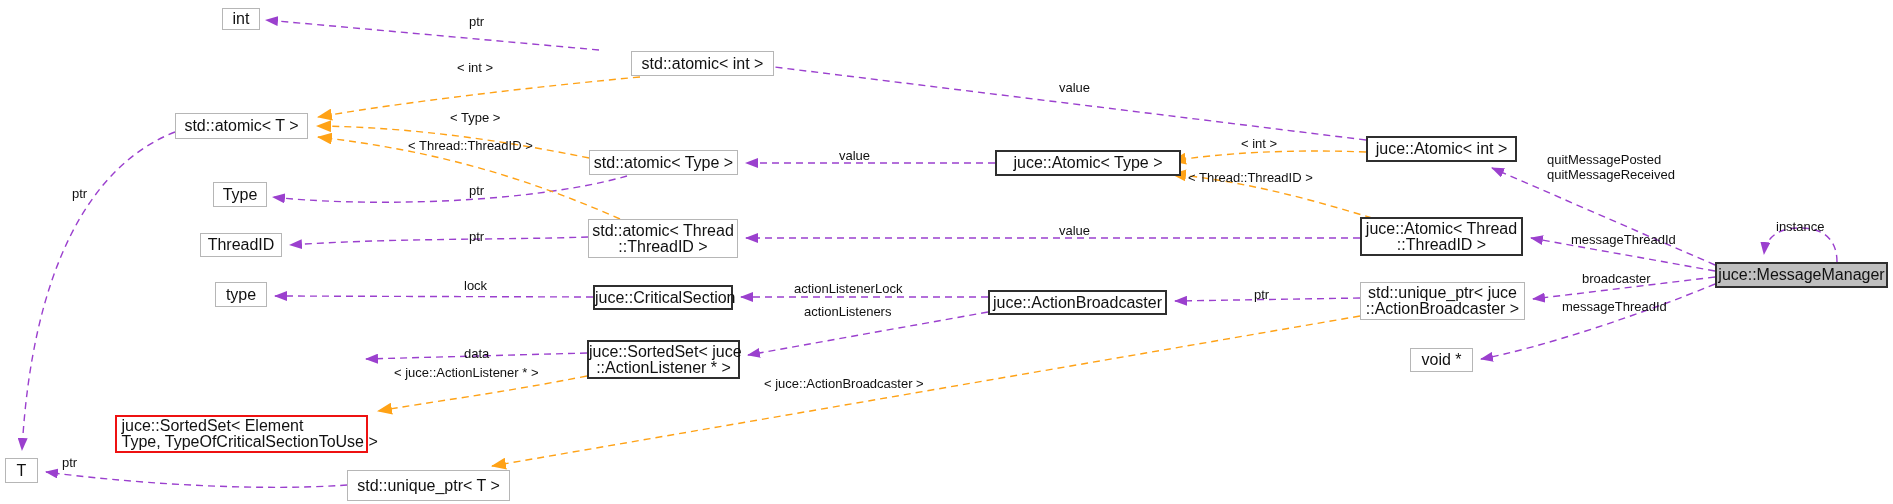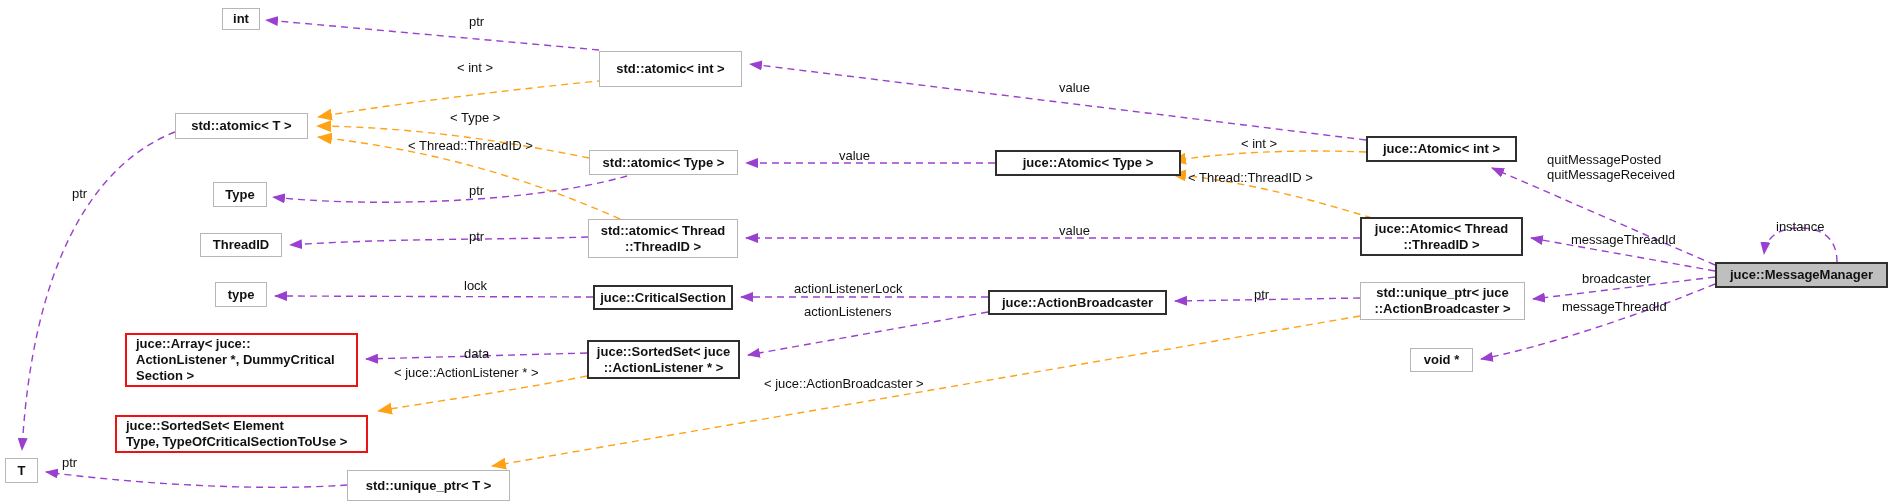--- a/index.html
+++ b/index.html
@@ -1,21 +1,21 @@
 <!DOCTYPE html>
 <html><head>
 <meta charset="utf-8">
 <style>
   html,body{margin:0;padding:0;background:#ffffff;}
   #canvas{position:relative;width:1893px;height:504px;background:#ffffff;overflow:hidden;
           font-family:"Liberation Sans","DejaVu Sans",sans-serif;}
   #edges{position:absolute;left:0;top:0;}
   .node{position:absolute;box-sizing:border-box;background:#ffffff;border:1px solid #b6b6b6;
-        display:flex;flex-direction:column;align-items:flex-start;justify-content:center;
-        font-size:13px;line-height:16px;color:#111;white-space:nowrap;z-index:2;font-weight:bold;}
+        display:flex;flex-direction:column;align-items:center;justify-content:center;
+        font-size:16px;line-height:16px;color:#111;white-space:nowrap;z-index:2;}
   .node.bold{border:2px solid #2f2f2f;}
   .node.red{border:2px solid #ee1111;}
   .node.hl{background:#bfbfbf;border:2px solid #2f2f2f;}
   .node span{display:block;width:100%;text-align:center;}
   .node.leftalign span{text-align:left;padding-left:9px;}
   .node .tc{text-align:center;padding-left:0;}
   .elabel{position:absolute;font-size:13px;line-height:15px;color:#111;white-space:nowrap;z-index:3;}
   .elabel.center{text-align:left;}
 </style>
 </head>
@@ -59,21 +59,21 @@
       <path d="M 1366,152 C 1290,149 1220,153 1172,161" marker-end="url(#arrO)"></path>
       <path d="M 1372,218 C 1300,196 1240,181 1172,174" marker-end="url(#arrO)"></path>
       <path d="M 587,376 C 500,393 430,402 378,411" marker-end="url(#arrO)"></path>
       <path d="M 1360,316 L 492,466" marker-end="url(#arrO)"></path>
     </g>
   </svg>
 
   <div class="node" style="left:222px;top:8px;width:38px;height:22px">
     <span>int</span>
   </div>
-  <div class="node" style="left:599px;top:51px;width:143px;height:36px">
+  <div class="node" style="left:631px;top:51px;width:143px;height:25px">
     <span>std::atomic&lt; int &gt;</span>
   </div>
   <div class="node" style="left:175px;top:113px;width:133px;height:26px">
     <span>std::atomic&lt; T &gt;</span>
   </div>
   <div class="node" style="left:213px;top:182px;width:54px;height:25px">
     <span>Type</span>
   </div>
   <div class="node" style="left:589px;top:150px;width:149px;height:25px">
     <span>std::atomic&lt; Type &gt;</span>
@@ -103,25 +103,20 @@
   </div>
   <div class="node bold" style="left:988px;top:290px;width:179px;height:25px">
     <span>juce::ActionBroadcaster</span>
   </div>
   <div class="node" style="left:1360px;top:282px;width:165px;height:38px">
     <span>std::unique_ptr&lt; juce</span>
     <span>::ActionBroadcaster &gt;</span>
   </div>
   <div class="node hl" style="left:1715px;top:262px;width:173px;height:26px">
     <span>juce::MessageManager</span>
-  </div>
-  <div class="node red leftalign" style="left:125px;top:333px;width:233px;height:54px">
-    <span>juce::Array&lt; juce::</span>
-    <span>ActionListener *, DummyCritical</span>
-    <span class="tc">Section &gt;</span>
   </div>
   <div class="node bold" style="left:587px;top:340px;width:153px;height:39px">
     <span>juce::SortedSet&lt; juce</span>
     <span>::ActionListener * &gt;</span>
   </div>
   <div class="node red leftalign" style="left:115px;top:415px;width:253px;height:38px">
     <span>juce::SortedSet&lt; Element</span>
     <span>Type, TypeOfCriticalSectionToUse &gt;</span>
   </div>
   <div class="node" style="left:1410px;top:348px;width:63px;height:24px">

